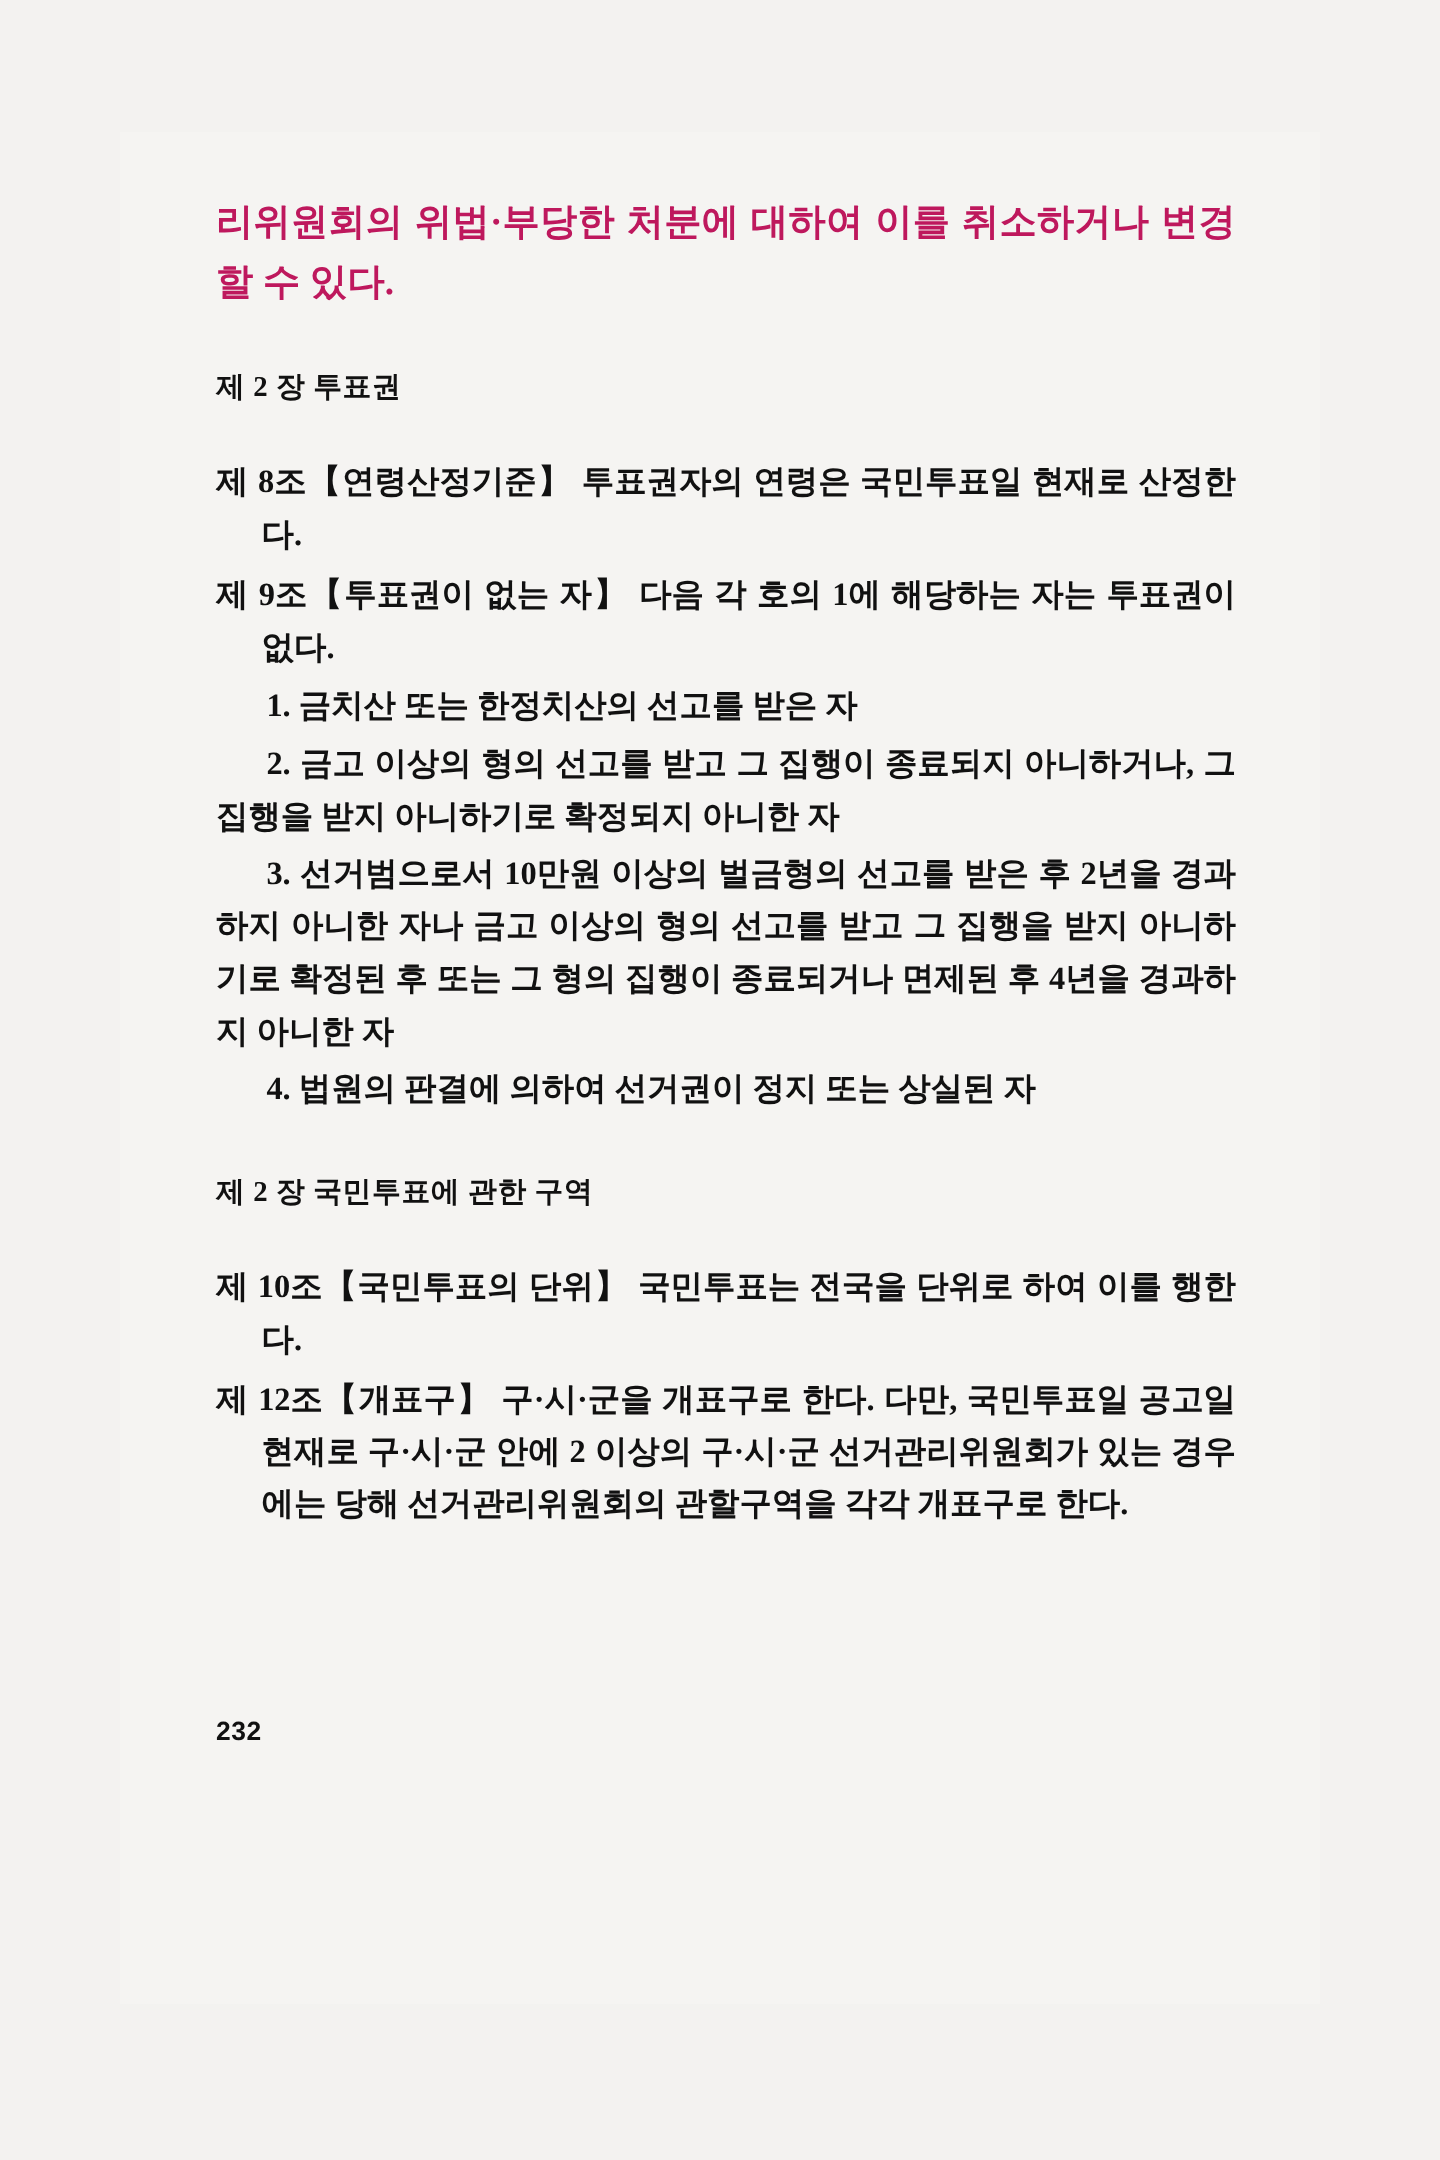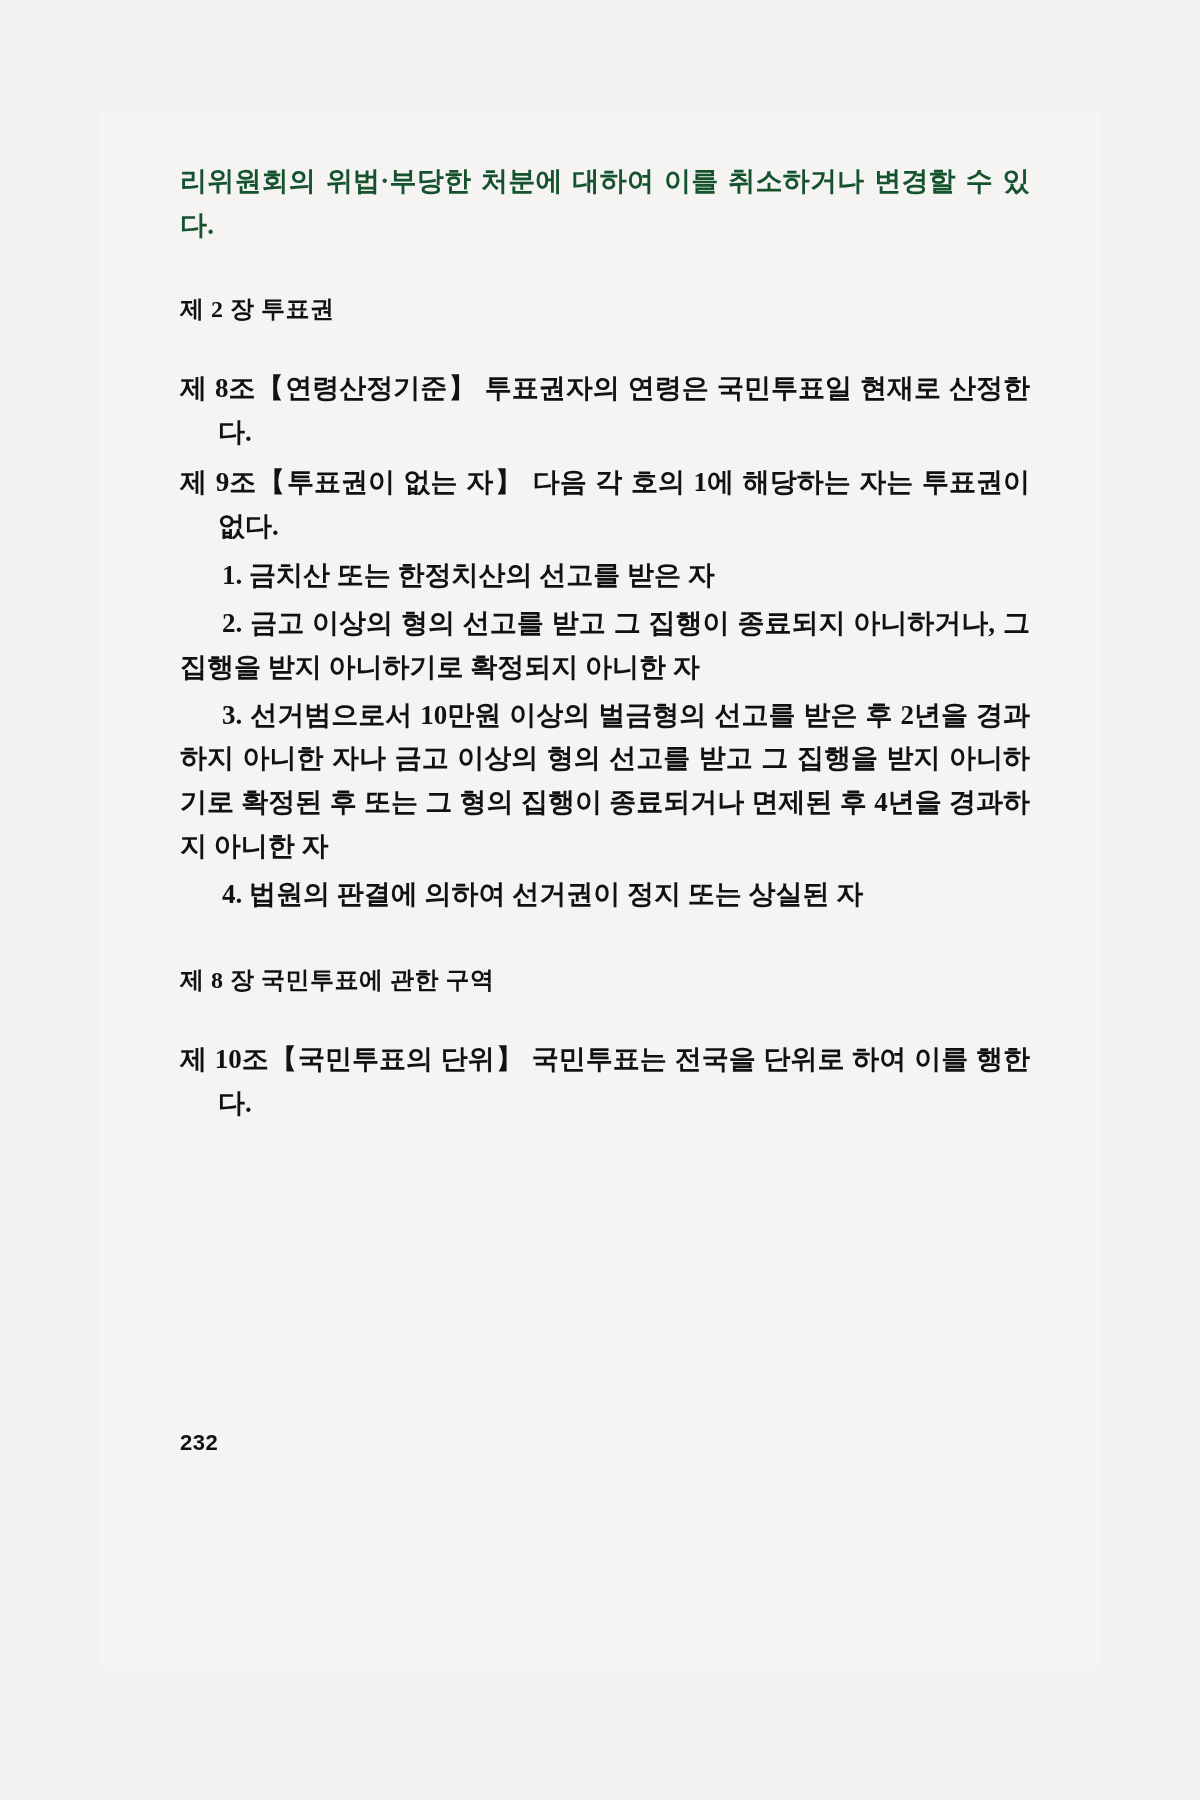--- a/index.html
+++ b/index.html
@@ -28,23 +28,23 @@
     height: 1560px;
     background: #f5f4f2;
   }
   .content {
     position: absolute;
     left: 80px;
     top: 50px;
     width: 850px;
   }
   .para {
-    font-size: 27px;
+    font-size: 31px;
     line-height: 1.62;
-    color: #14532d;
+    color: #be185d;
     letter-spacing: 0.2px;
     text-align: justify;
     margin: 0 0 0 0;
     font-weight: 600;
   }
   .lead-para {
     margin-bottom: 46px;
   }
   .chapter {
     font-size: 24px;
@@ -104,23 +104,24 @@
       <p class="item">1. 금치산 또는 한정치산의 선고를 받은 자</p>
 
       <p class="item">2. 금고 이상의 형의 선고를 받고 그 집행이 종료되지 아니하거나, 그 집행을 받지 아니하기로 확정되지 아니한 자</p>
 
       <p class="item">3. 선거범으로서 10만원 이상의 벌금형의 선고를 받은 후 2년을 경과하지 아니한 자나 금고 이상의 형의 선고를 받고 그 집행을 받지 아니하기로 확정된 후 또는 그 형의 집행이 종료되거나 면제된 후 4년을 경과하지 아니한 자</p>
 
       <p class="item">4. 법원의 판결에 의하여 선거권이 정지 또는 상실된 자</p>
 
       <div class="spacer-lg"></div>
 
-      <h2 class="chapter">제 8 장  국민투표에 관한 구역</h2>
+      <h2 class="chapter">제 2 장  국민투표에 관한 구역</h2>
 
       <p class="article">제 10조【국민투표의 단위】  국민투표는 전국을 단위로 하여 이를 행한다.</p>
 
 
+      <p class="article">제 12조【개표구】  구·시·군을 개표구로 한다. 다만, 국민투표일 공고일 현재로 구·시·군 안에 2 이상의 구·시·군 선거관리위원회가 있는 경우에는 당해 선거관리위원회의 관할구역을 각각 개표구로 한다.</p>
 
     </div>
 
     <div class="page-number">232</div>
   </div>
 </div>
 
 </body></html>

